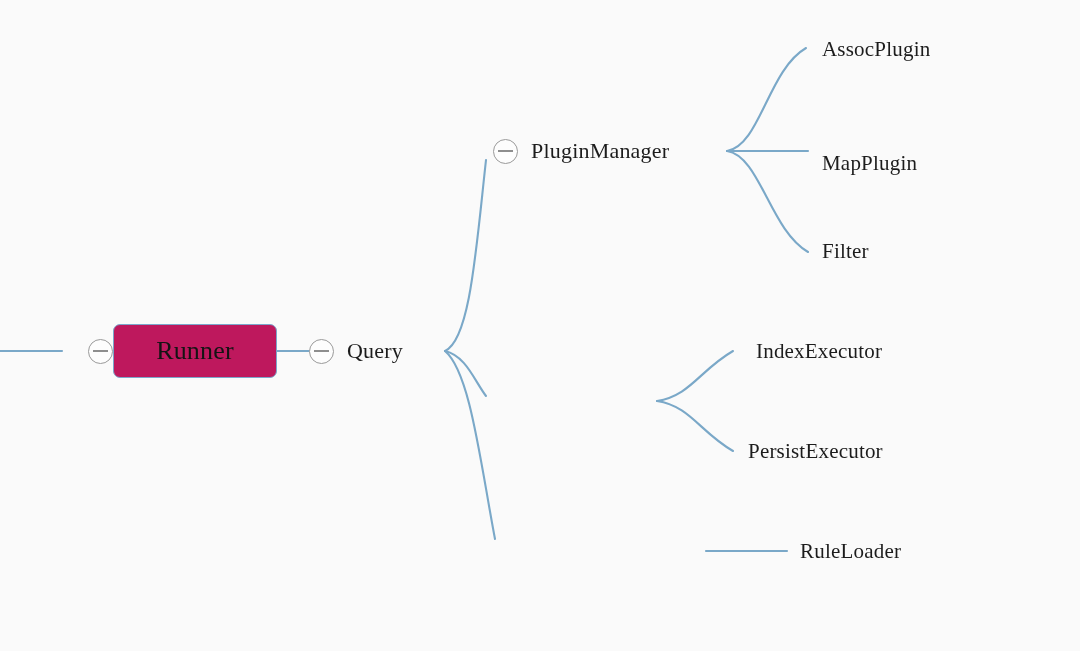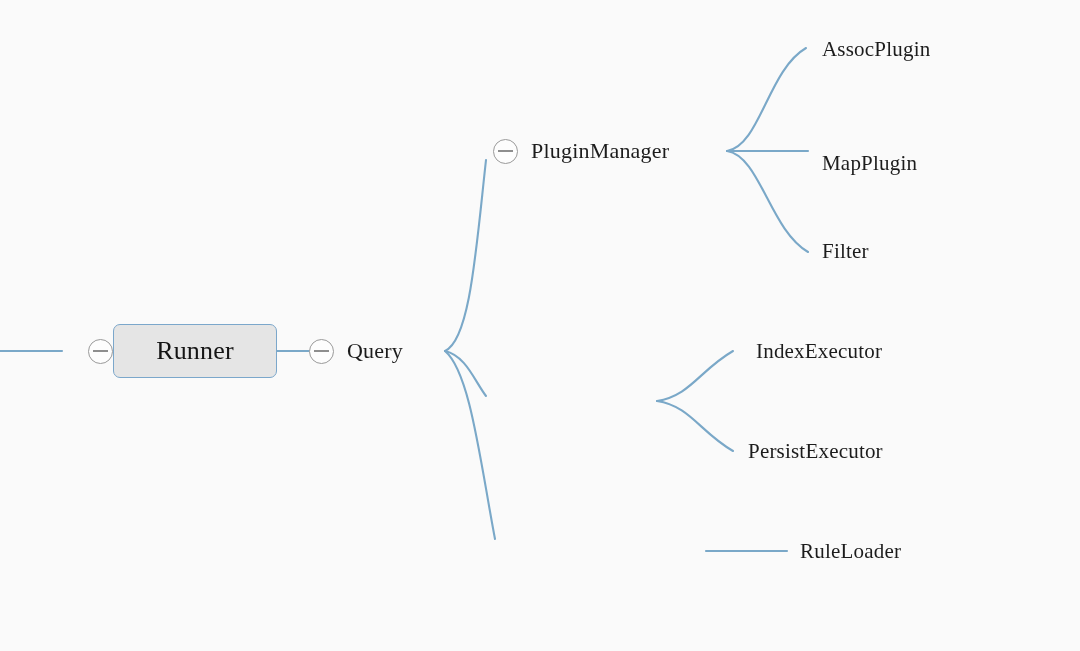--- a/index.html
+++ b/index.html
@@ -45,21 +45,21 @@
     height: 54px;
   }
   .root-box {
     box-sizing: border-box;
     height: 54px;
     min-width: 164px;
     padding: 0 18px;
     display: flex;
     align-items: center;
     justify-content: center;
-    background: #e5e5e5;
+    background: #be185d;
     border: 1.6px solid #7ba7cb;
     border-radius: 7px;
   }
   .root-box .node-label {
     font-size: 26px;
     color: #141414;
   }
   
   .lvl1-node { height: 34px; }
   .lvl1-node .node-label { font-size: 22px; }

